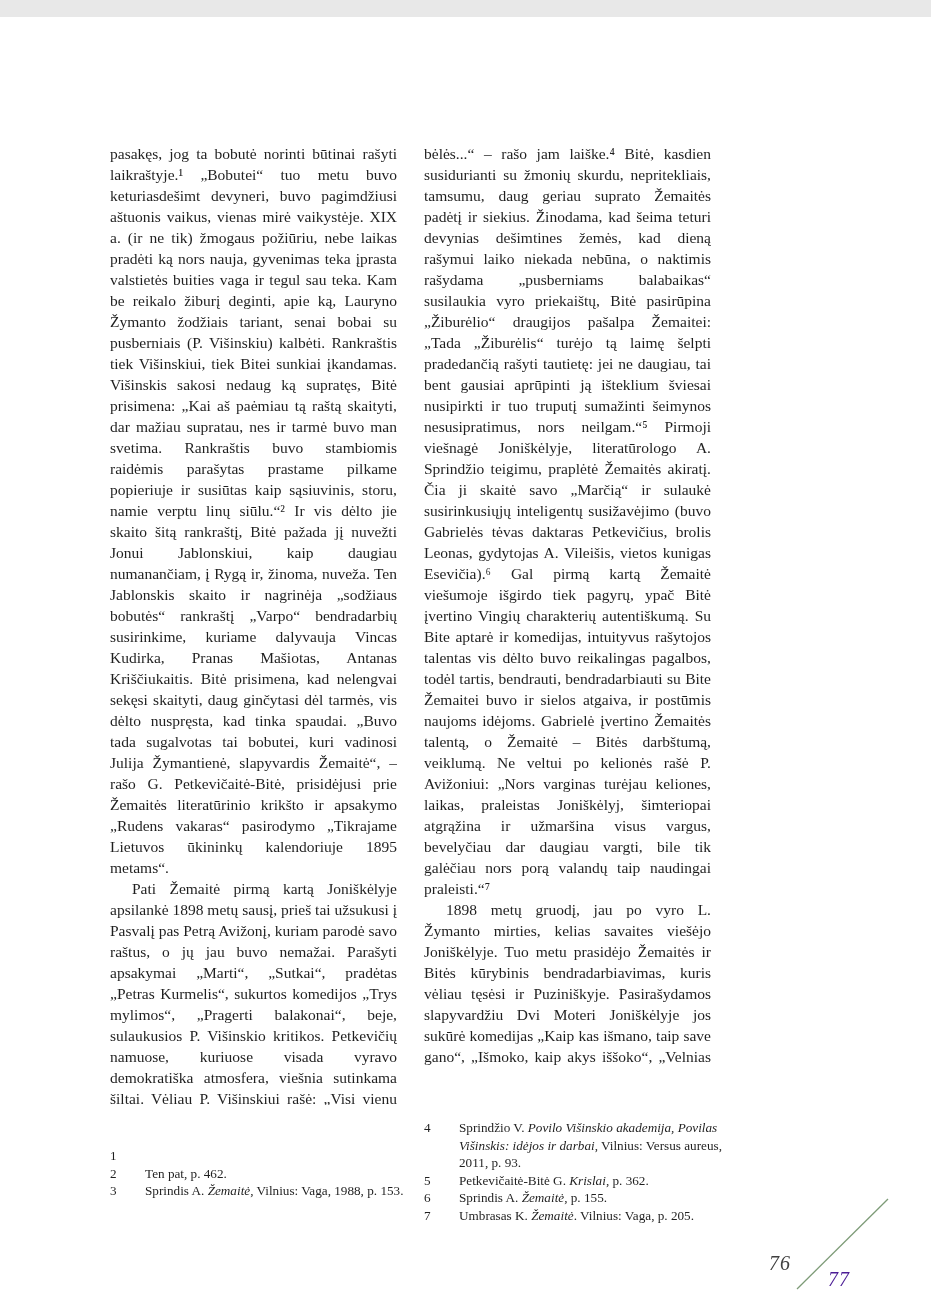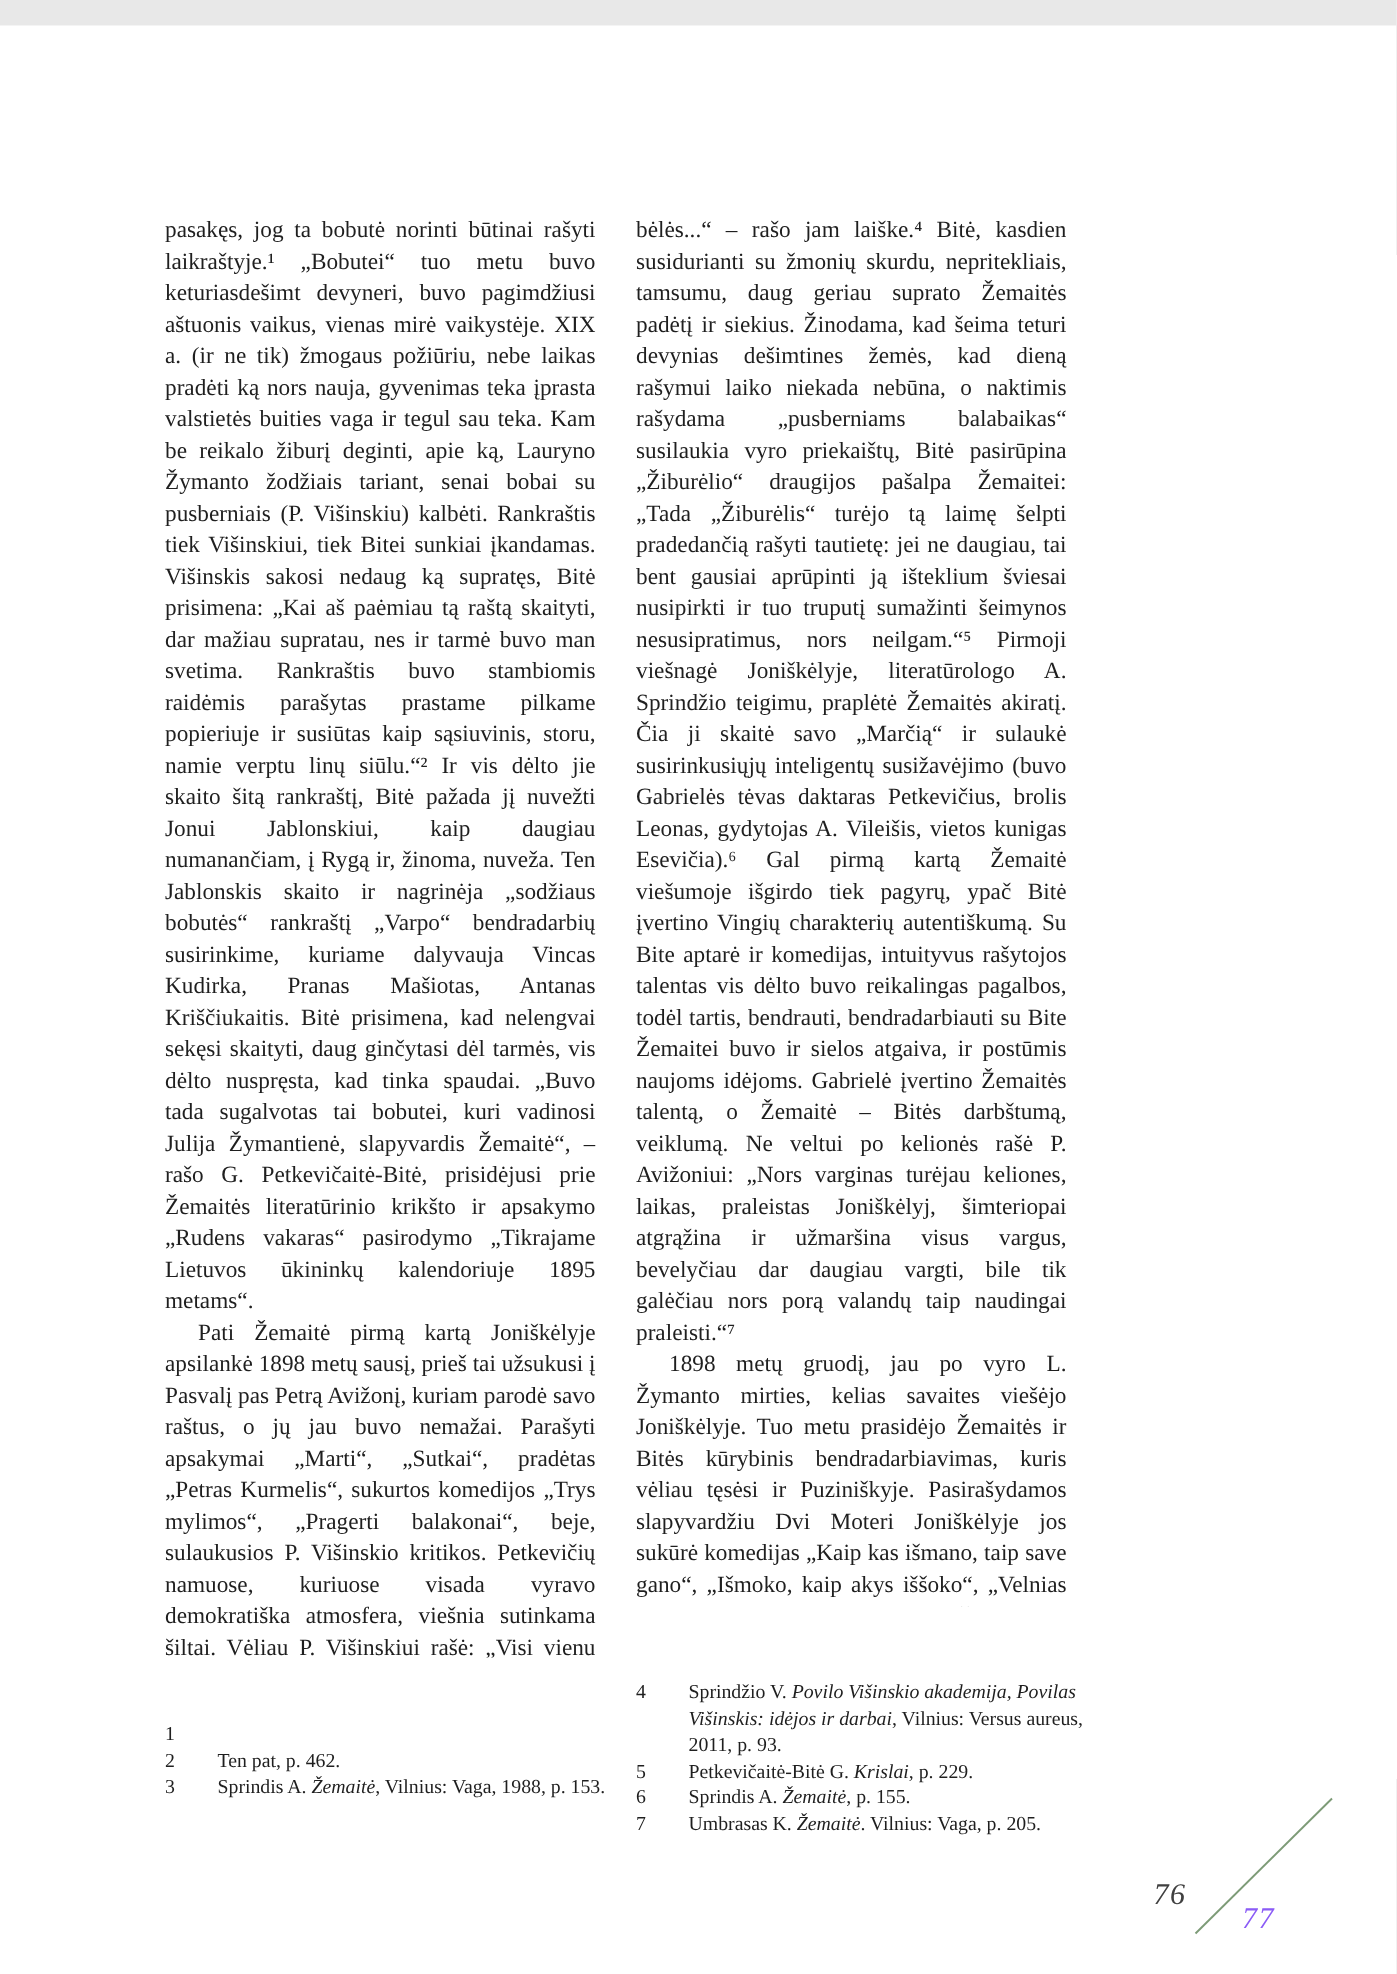--- a/index.html
+++ b/index.html
@@ -74,31 +74,31 @@
         <span class="fn-text"><span>Sprindis A. </span><i>Žemaitė</i><span>, Vilnius: Vaga, 1988, p. 153.</span></span>
       </div>
     </div>
   <div class="footnotes fn-right">
       <div class="fn-row">
         <span class="fn-num">4</span>
         <span class="fn-text"><span>Sprindžio V. </span><i>Povilo Višinskio akademija, Povilas Višinskis: idėjos ir darbai</i><span>, Vilnius: Versus aureus, 2011, p. 93.</span></span>
       </div>
       <div class="fn-row">
         <span class="fn-num">5</span>
-        <span class="fn-text"><span>Petkevičaitė-Bitė G. </span><i>Krislai</i><span>, p. 229.</span></span>
+        <span class="fn-text"><span>Petkevičaitė-Bitė G. </span><i>Krislai</i><span>, p. 362.</span></span>
       </div>
       <div class="fn-row">
         <span class="fn-num">6</span>
         <span class="fn-text"><span>Sprindis A. </span><i>Žemaitė</i><span>, p. 155.</span></span>
       </div>
       <div class="fn-row">
         <span class="fn-num">7</span>
         <span class="fn-text"><span>Umbrasas K. </span><i>Žemaitė</i><span>. Vilnius: Vaga, p. 205.</span></span>
       </div>
     </div>
 
   <svg class="divider-svg" viewBox="0 0 96 96" xmlns="http://www.w3.org/2000/svg">
     <line id="divider-line" x1="3" y1="93" x2="94" y2="3" stroke="#7d9b77" stroke-width="1.3"></line>
   </svg>
   <span class="page-num pn-left" style="color: #404040; text-align: right;">76</span>
-  <span class="page-num pn-right" style="color: #8b5cf6; text-align: center;">77</span>
+  <span class="page-num pn-right" style="color: #4c1d95; text-align: center;">77</span>
 
 </div>
 
 </body></html>

